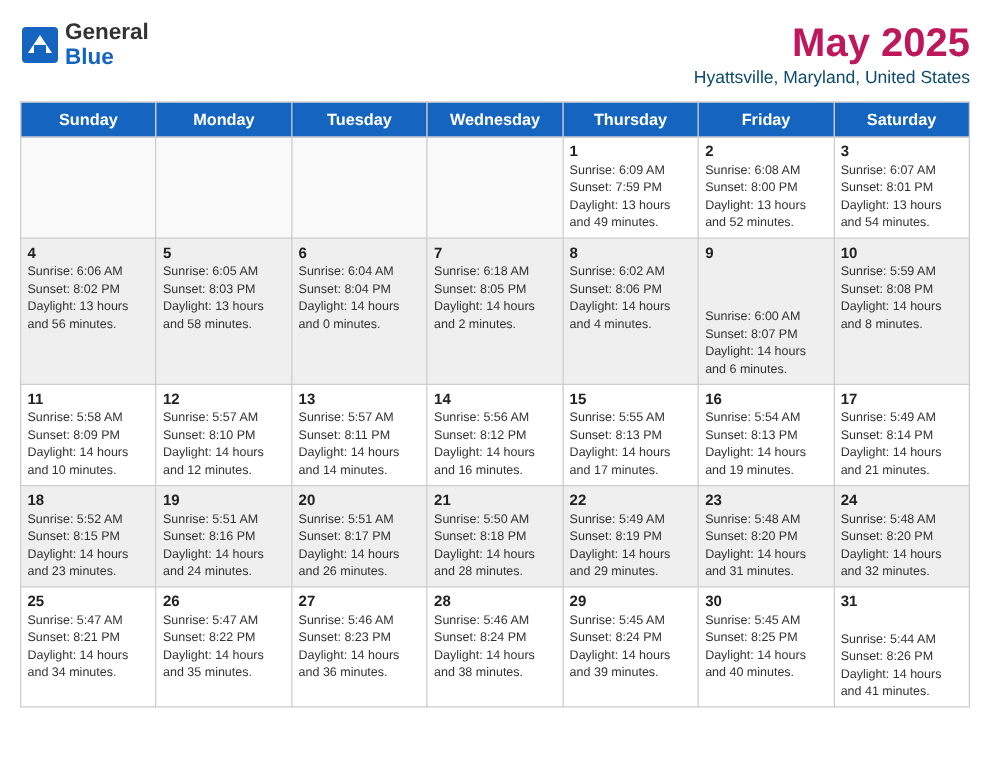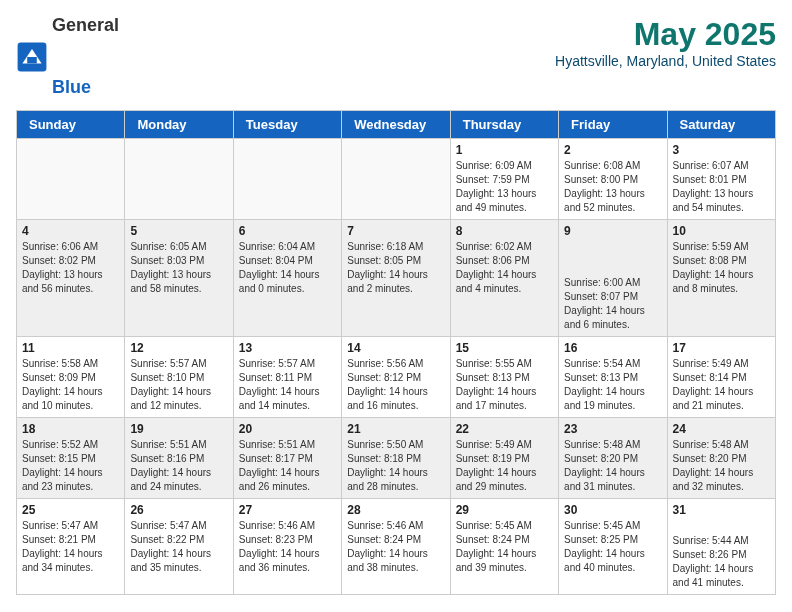--- a/index.html
+++ b/index.html
@@ -17,21 +17,20 @@
       margin-bottom: 12px;
     }
     .logo {
       display: flex;
       align-items: center;
     }
     .logo-text {
       display: flex;
       flex-direction: column;
       line-height: 1.1;
-      gap: 42px;
     }
     .logo-general {
       font-size: 18px;
       font-weight: bold;
       color: #333;
     }
     .logo-blue {
       font-size: 18px;
       font-weight: bold;
       color: #1565c0;
@@ -40,37 +39,37 @@
       width: 32px;
       height: 32px;
       margin-right: 4px;
     }
     .title-block {
       text-align: right;
     }
     .month-year {
       font-size: 32px;
       font-weight: bold;
-      color: #0f766e;
+      color: #be185d;
     }
     .location {
       font-size: 14px;
       color: #0c4a6e;
     }
     .calendar {
       width: 100%;
       border-collapse: collapse;
     }
     .calendar th {
       background-color: #1565c0;
       color: #fff;
       font-size: 13px;
       font-weight: bold;
       padding: 6px 12px;
-      text-align: left;
+      text-align: center;
       border: 1px solid #ccc;
     }
     .calendar td {
       border: 1px solid #ccc;
       vertical-align: top;
       padding: 4px 5px;
       font-size: 10.5px;
       color: #222;
       width: calc(100% / 7);
       height: 80px;

